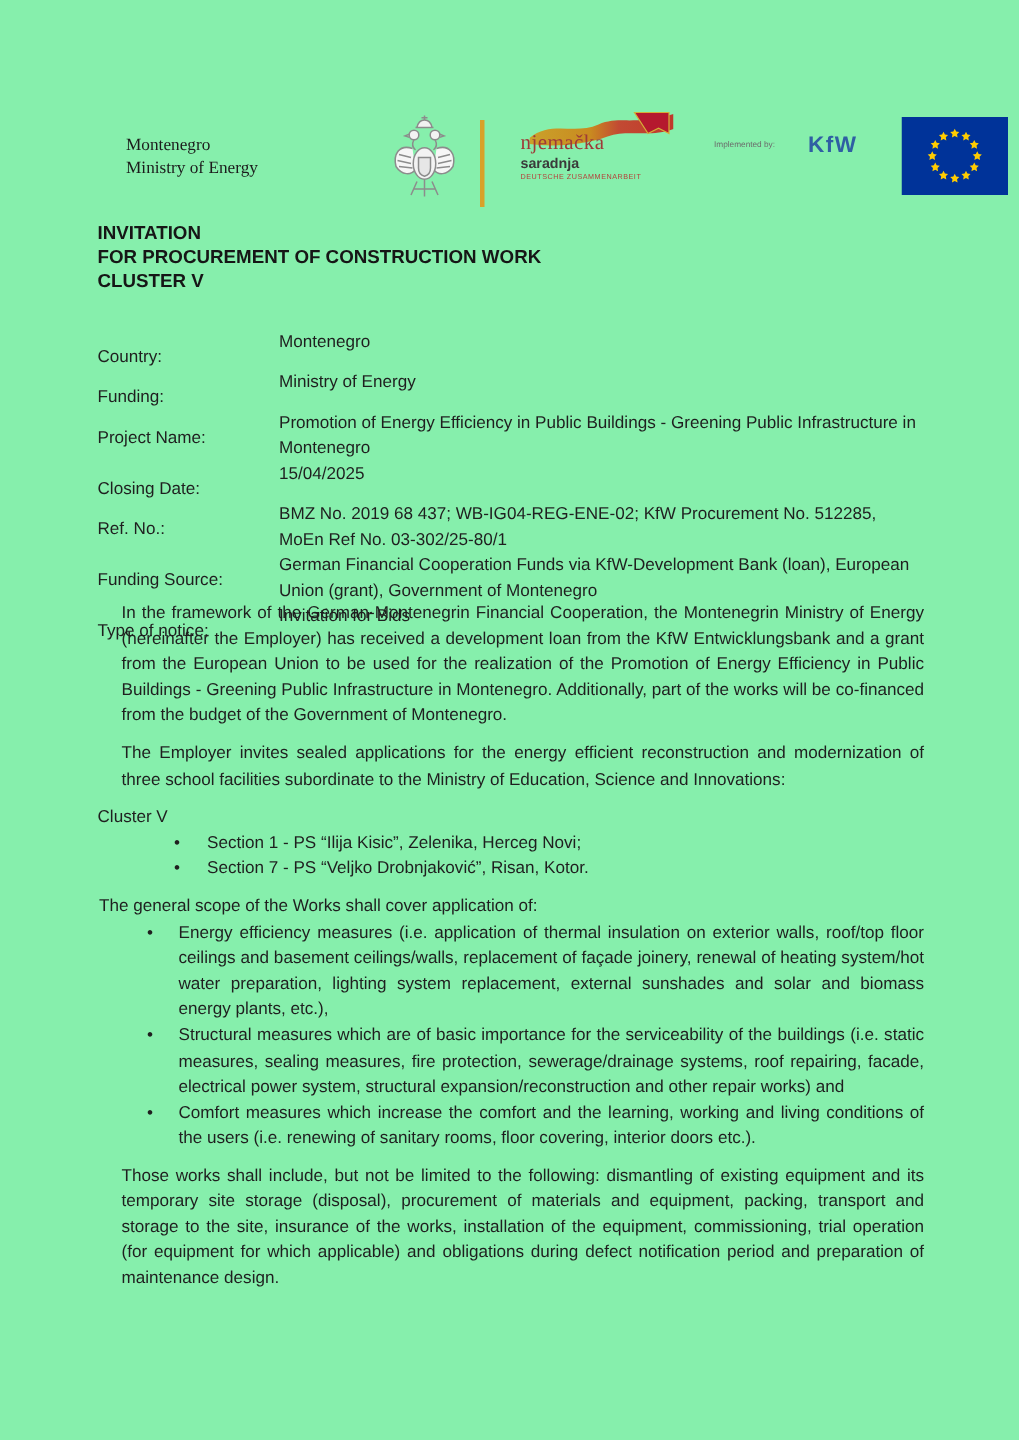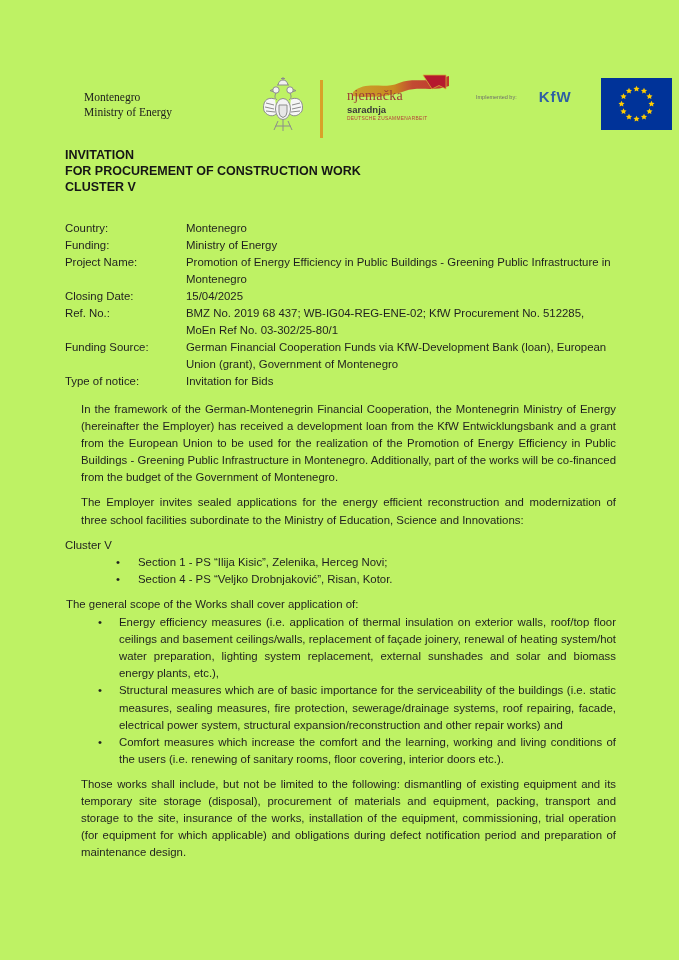--- a/index.html
+++ b/index.html
@@ -1,19 +1,19 @@
 <!DOCTYPE html>
 <html><head>
 <meta charset="utf-8">
 <style>
   html,body { margin:0; padding:0; background:#ffffff; }
   .page {
     position:relative;
     width:679px; height:960px;
-    background:#bef264;
+    background:#86efac;
     font-family:"Liberation Sans", sans-serif;
     color:#1f1f1f;
     overflow:hidden;
   }
 
   
   .header { position:absolute; top:0; left:0; width:679px; height:142px; }
   .ministry {
     position:absolute; left:84px; top:90px;
     font-family:"Liberation Serif", serif;
@@ -49,21 +49,21 @@
   
   .title {
     position:absolute; top:147px; left:65px; width:551px;
     text-align:left; font-weight:bold;
     font-size:12.5px; line-height:16px; color:#161616;
   }
 
   
   .fields { position:absolute; top:220px; left:65px; width:551px; font-size:11.4px; line-height:17px; }
   .frow { display:flex; }
-  .flabel { flex:none; width:121px; }
+  .flabel { flex:none; width:121px;margin-top:10px; }
   .fvalue { flex:1; }
 
   
   .content { position:absolute; top:401px; left:65px; width:551px; font-size:11.4px; line-height:17.1px; }
   .content p { margin:0 0 8px 16px; text-align:justify; }
   .cluster-head { margin:0 0 0 0; }
   ul.doclist { list-style:none; margin:0 0 8px 0; padding:0; }
   ul.doclist li { display:flex; }
   ul.doclist li::before { content:"\2022"; flex:none; }
   ul.cluster-list li::before { margin-left:51px; width:22px; }
@@ -189,21 +189,21 @@
   <div class="content">
     <p>In the framework of the German-Montenegrin Financial Cooperation, the Montenegrin Ministry of Energy (hereinafter the Employer) has received a development loan from the KfW Entwicklungsbank and a grant from the European Union to be used for the realization of the Promotion of Energy Efficiency in Public Buildings - Greening Public Infrastructure in Montenegro. Additionally, part of the works will be co-financed from the budget of the Government of Montenegro.</p>
     <p>The Employer invites sealed applications for the energy efficient reconstruction and modernization of three school facilities subordinate to the Ministry of Education, Science and Innovations:</p>
 
     <div class="cluster-head">Cluster V</div>
     <ul class="doclist cluster-list">
       <li>
         <span class="li-text">Section 1 - PS “Ilija Kisic”, Zelenika, Herceg Novi;</span>
       </li>
       <li>
-        <span class="li-text">Section 4 - PS “Veljko Drobnjaković”, Risan, Kotor.</span>
+        <span class="li-text">Section 7 - PS “Veljko Drobnjaković”, Risan, Kotor.</span>
       </li>
     </ul>
 
     <div class="scope-intro">The general scope of the Works shall cover application of:</div>
     <ul class="doclist scope-list">
       <li>
         <span class="li-text">Energy efficiency measures (i.e. application of thermal insulation on exterior walls, roof/top floor ceilings and basement ceilings/walls, replacement of façade joinery, renewal of heating system/hot water preparation, lighting system replacement, external sunshades and solar and biomass energy plants, etc.),</span>
       </li>
       <li>
         <span class="li-text">Structural measures which are of basic importance for the serviceability of the buildings (i.e. static measures, sealing measures, fire protection, sewerage/drainage systems, roof repairing, facade, electrical power system, structural expansion/reconstruction and other repair works) and</span>

